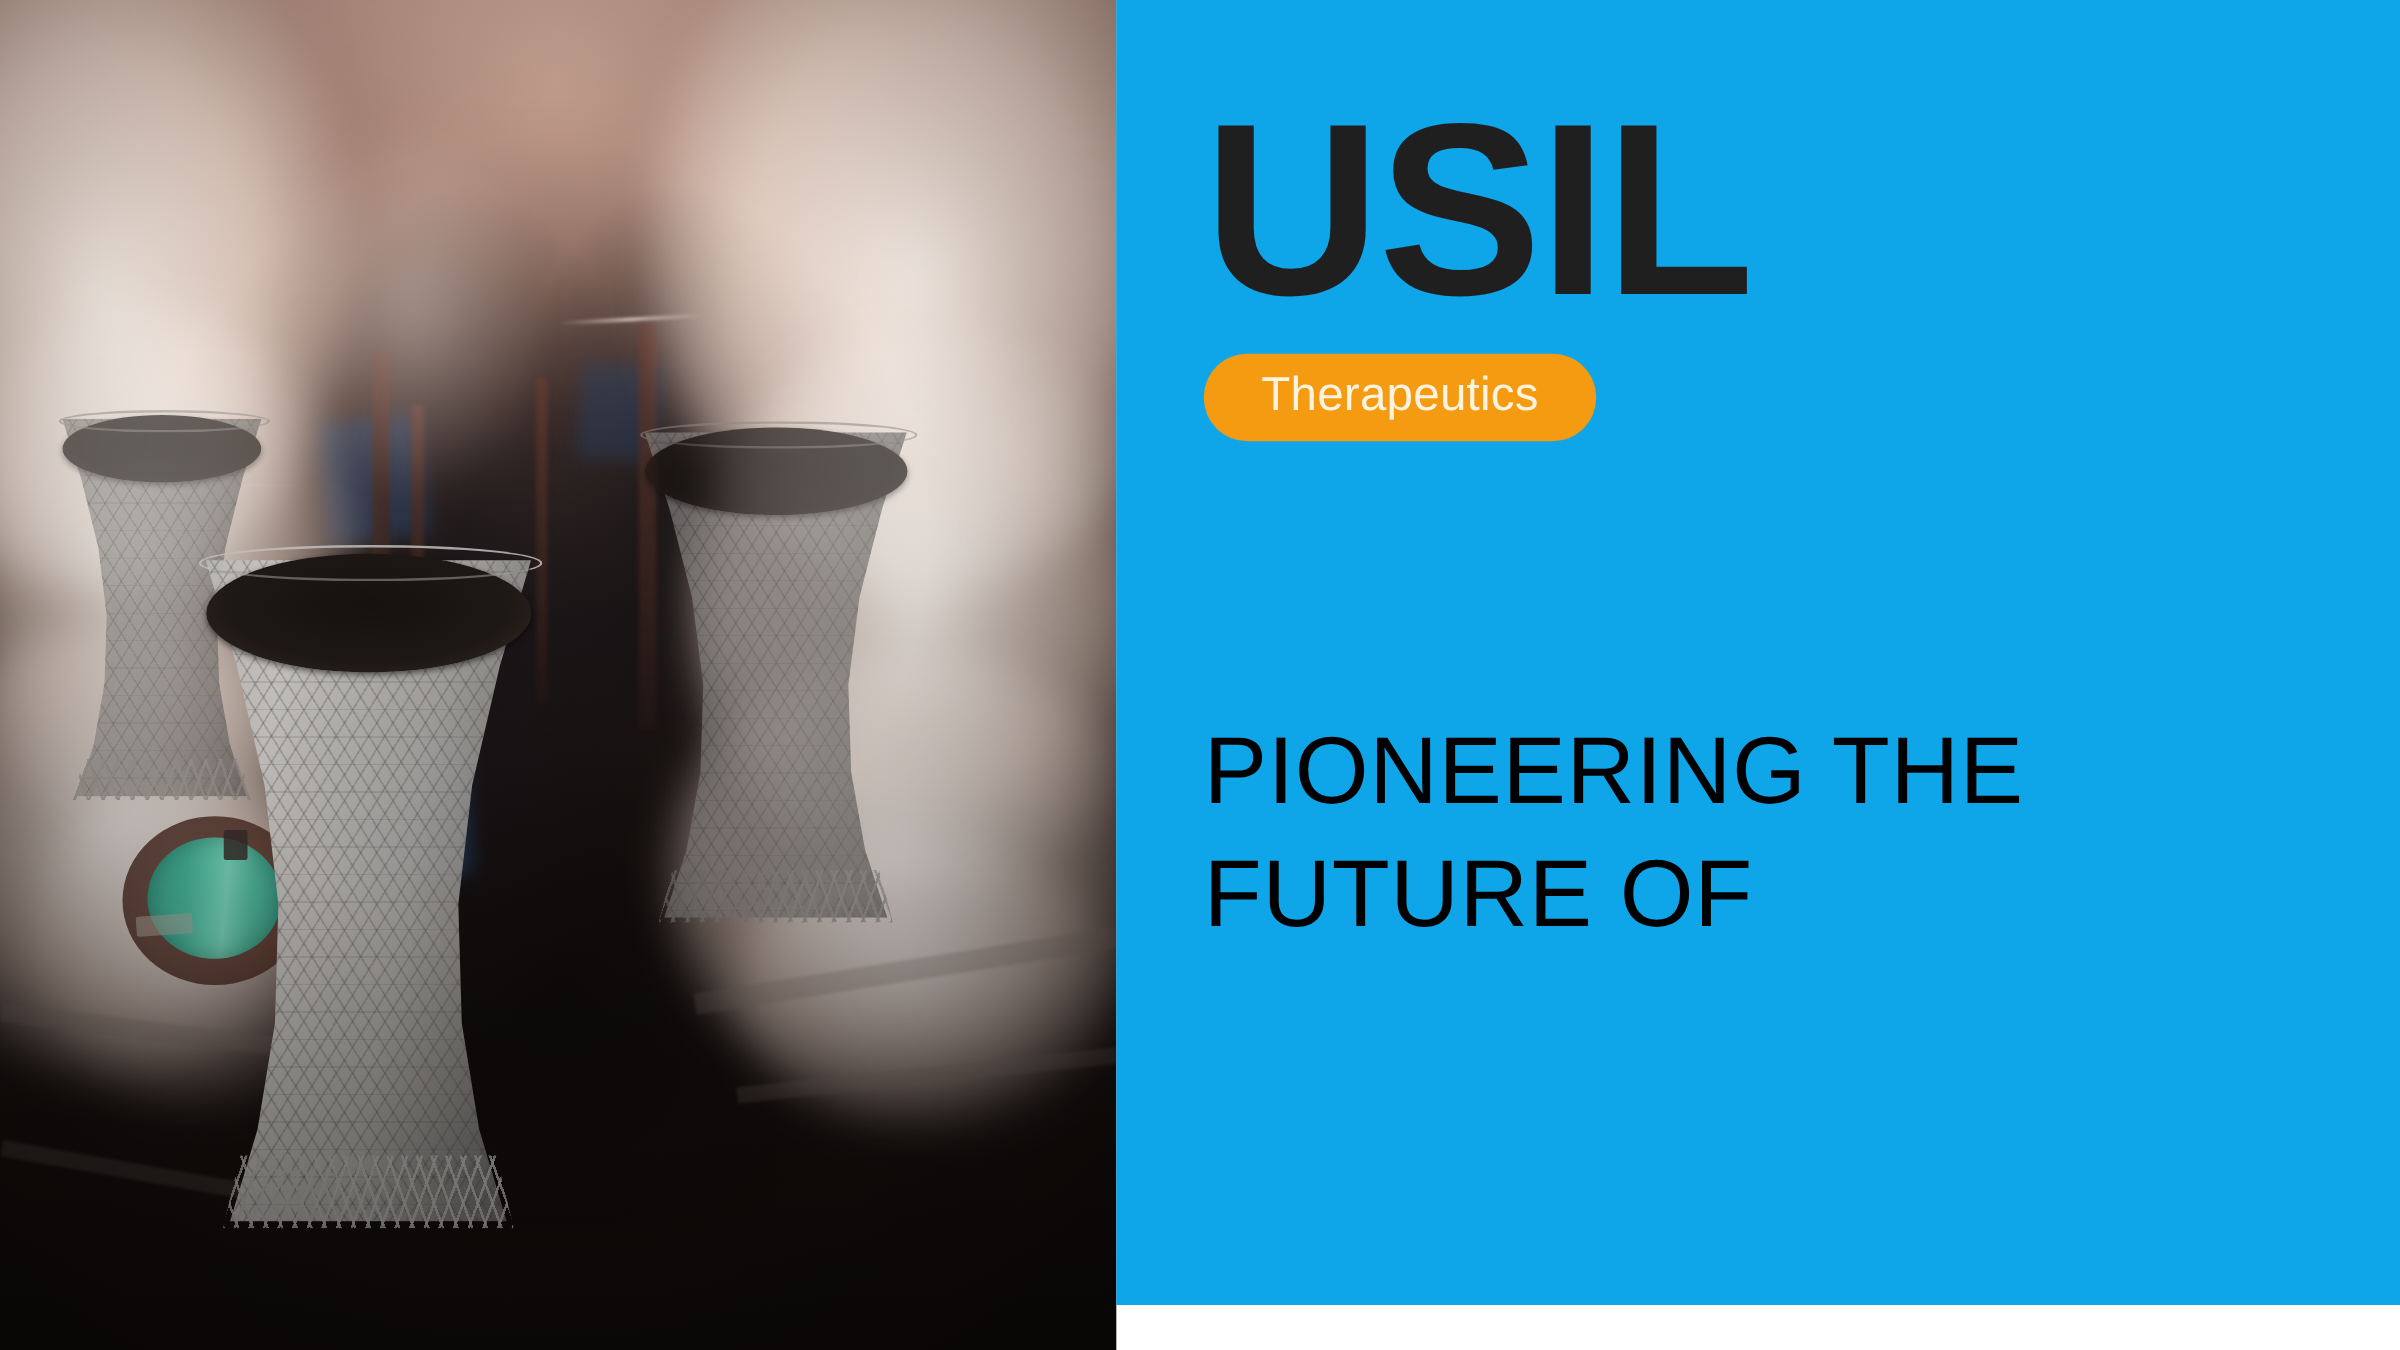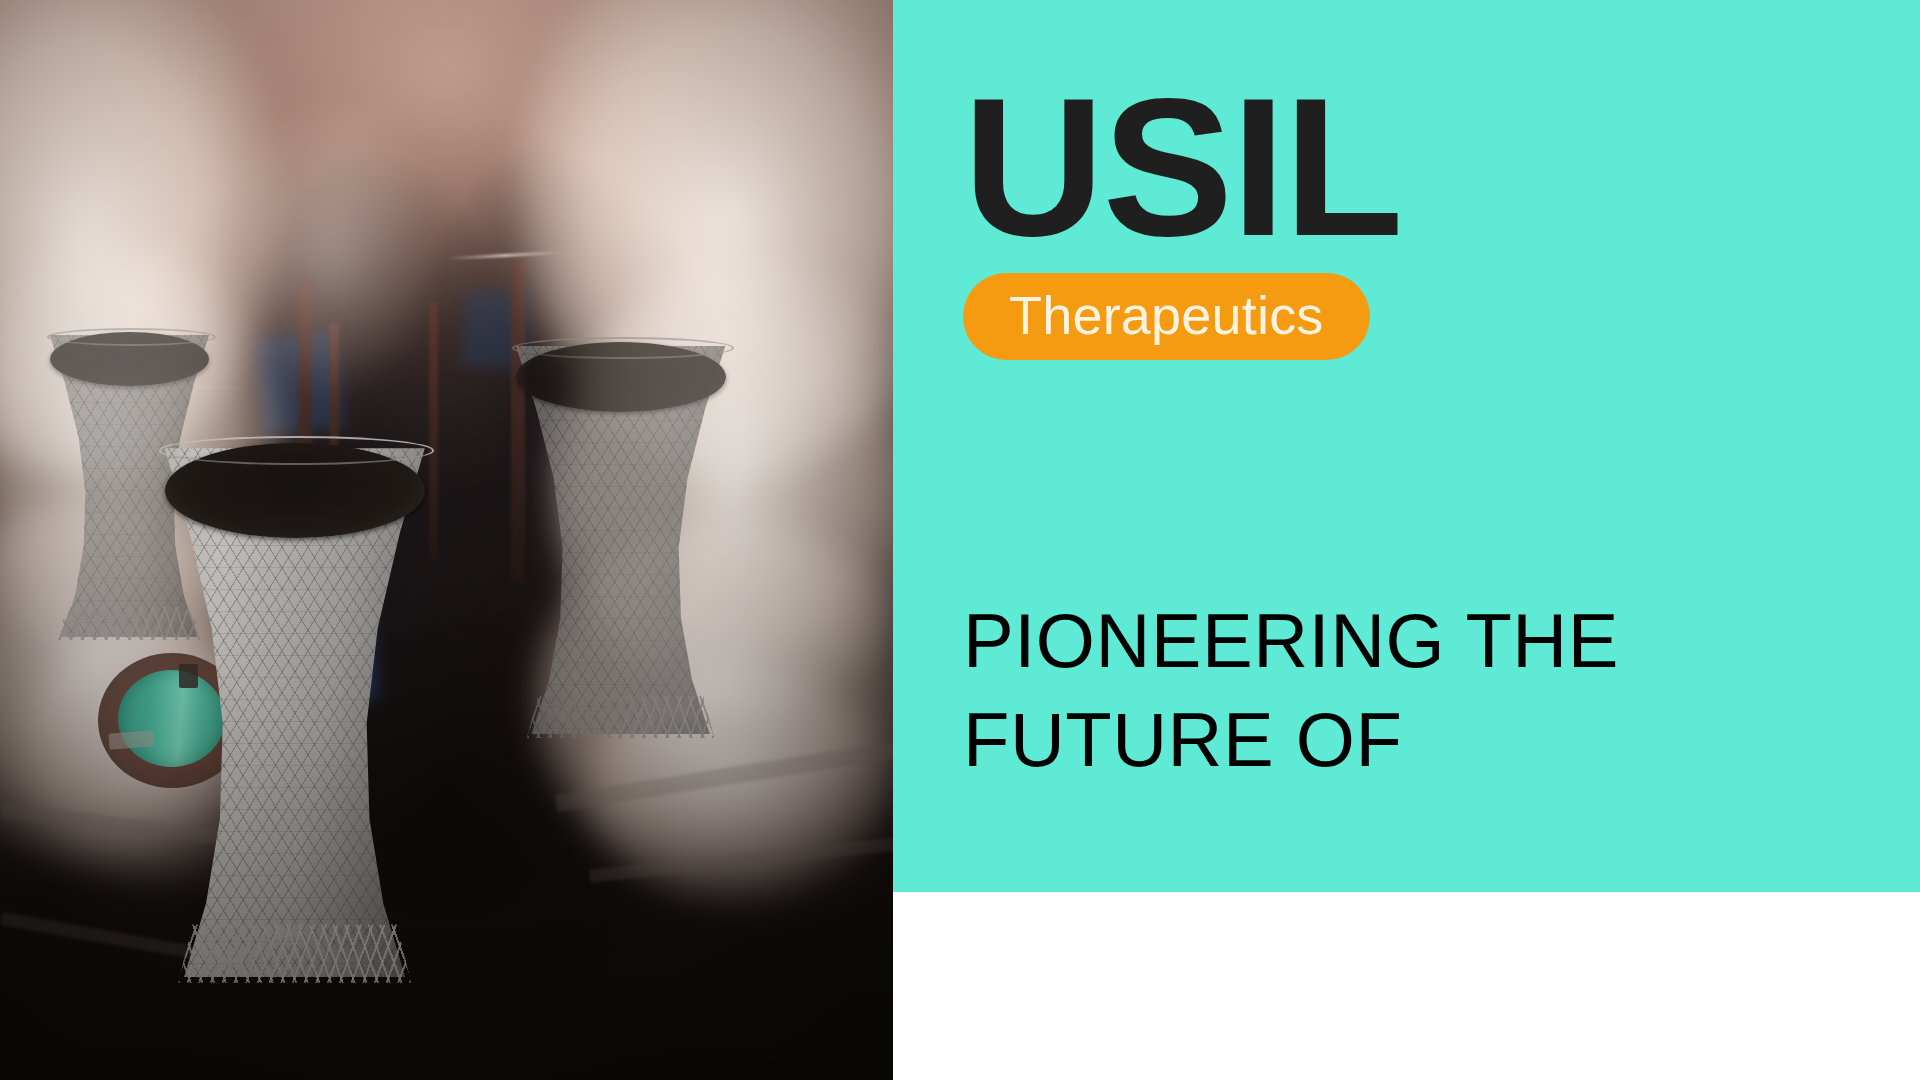--- a/index.html
+++ b/index.html
@@ -225,60 +225,60 @@
     position:absolute; inset:0; z-index:9; pointer-events:none;
     background:
       radial-gradient(ellipse 92% 78% at 48% 40%, rgba(0,0,0,0) 38%, rgba(0,0,0,.42) 100%),
       linear-gradient(to bottom, rgba(255,228,210,.10) 0%, rgba(0,0,0,0) 26%, rgba(8,5,5,.30) 100%);
   }
 
   
   .content-panel {
     position:relative;
     flex:1 1 auto;
-    height:892px;
-    background:#5eead4;
+    height:1044px;
+    background:#0ea5e9;
   }
 
   .logo-block {
     position:absolute;
     left:70px;          
     top:92px;
   }
 
   .wordmark {
     font-family:"Liberation Sans", sans-serif;
     font-size:196px;
     font-weight:700;
     line-height:.78;
     letter-spacing:-2px;
     color:#1f1f1f;
     white-space:nowrap;
   }
 
   .pill {
     display:inline-block;
-    margin-top:28px;
+    margin-top:38px;
     padding:13px 46px 16px;
     border-radius:999px;
     background:#f59b11;
     color:#fdf3e0;
     font-family:"Liberation Sans", sans-serif;
-    font-size:54px;
+    font-size:38px;
     font-weight:400;
     line-height:1.08;
     letter-spacing:.2px;
     white-space:nowrap;
     text-align:center;
   }
 
   .headline {
     position:absolute;
     left:70px;
-    top:592px;
+    top:568px;
     font-family:"Liberation Sans", sans-serif;
     font-size:76px;
     font-weight:300;
     line-height:1.30;
     letter-spacing:.5px;
     color:#000000;
     white-space:nowrap;
   }
   .headline .hl-line { display:block; }
 </style>

